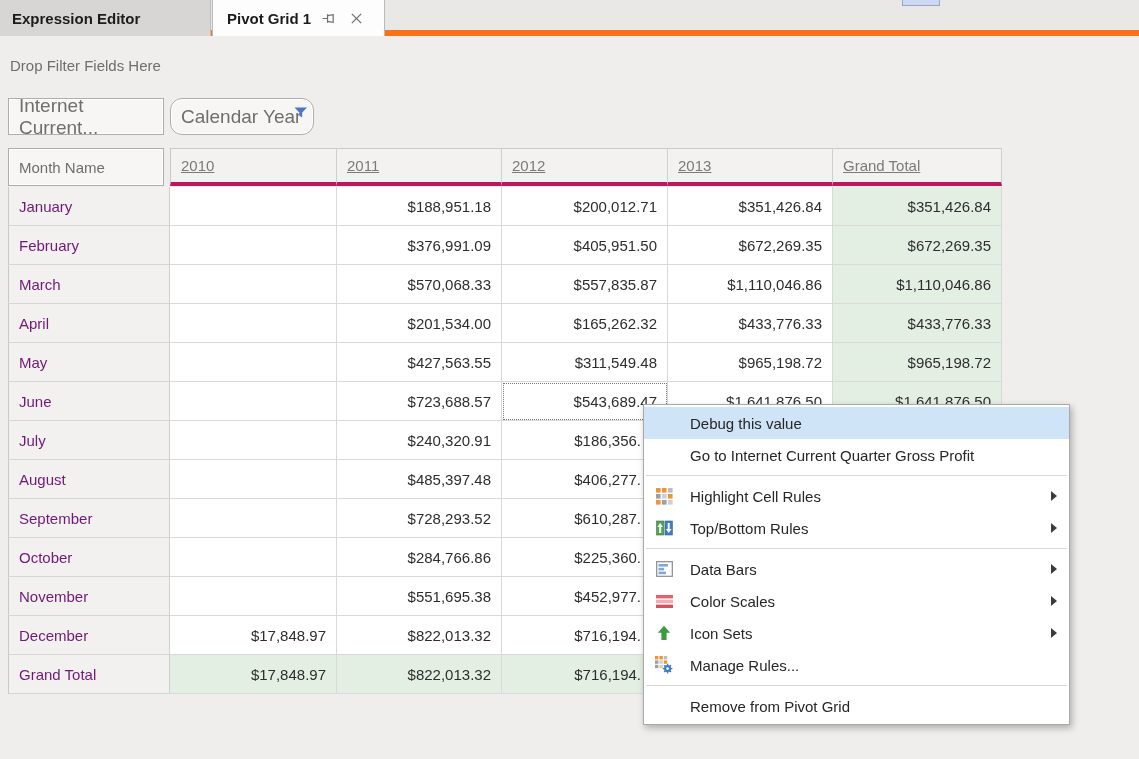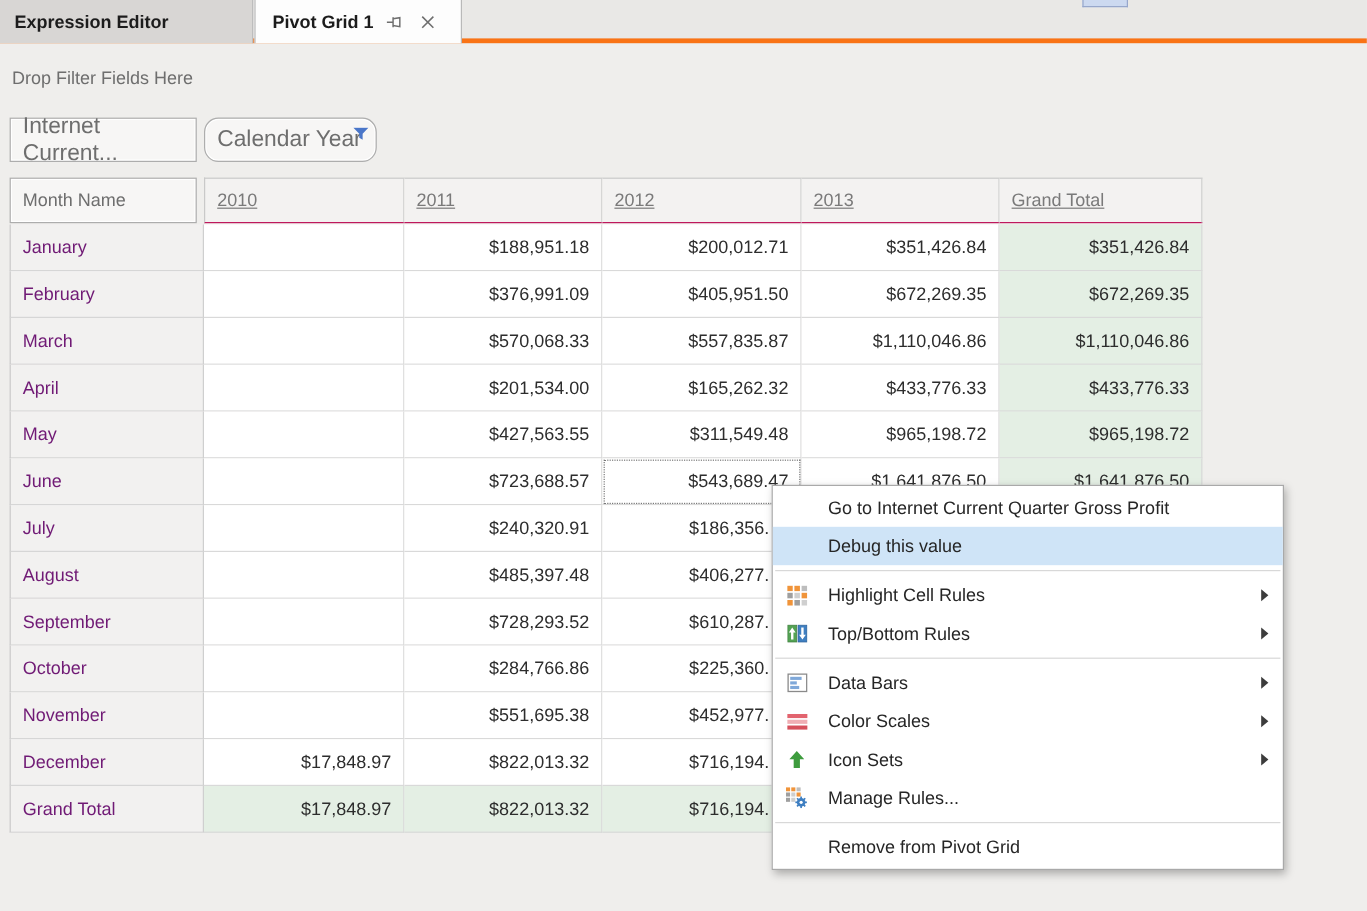--- a/index.html
+++ b/index.html
@@ -2,21 +2,21 @@
 <html style="--shell-bg: #efeeec; --tab-active-bg: #fdfdfd; --header-bg: #f3f2f1; --total-cell-bg: #e4efe4; --menu-highlight: #cfe4f7; --filter-icon-blue: #4a76c9;"><head>
 <meta charset="utf-8">
 <style>
   * { margin:0; padding:0; box-sizing:border-box; }
   html,body { width:1139px; height:759px; overflow:hidden;
     font-family:"Liberation Sans","DejaVu Sans",sans-serif;
     background:var(--shell-bg,#efeeec); }
 
   
   .tabbar { position:absolute; left:0; top:0; width:1139px; height:36px;
-    background:#e9e8e6; border-bottom:4px solid #f97316; }
+    background:#e9e8e6; border-bottom:6px solid #f97316; }
   .tab { position:absolute; top:0; height:36px; display:flex; align-items:center;
     font-size:15px; font-weight:bold; color:#1c1c1c; cursor:default; }
   .tab.inactive { left:0; width:211px; background:#d8d6d4; border-right:1px solid #bdbdbd; padding-left:12px; }
   .tab.active { left:212px; width:173px; background:var(--tab-active-bg,#fdfdfd);
     border-left:1px solid #b9b9b9; border-right:1px solid #b9b9b9; padding-left:14px; }
   .tab .ticon { display:inline-flex; align-items:center; justify-content:center;
     width:22px; height:22px; margin-left:6px; color:#6f6f6f; }
   .mini-remnant { position:absolute; left:902px; top:0; width:38px; height:6px;
     background:#ccd9f0; border:1px solid #97a7cb; border-top:none; }
 
@@ -32,21 +32,21 @@
   
   .pivot { position:absolute; left:8px; top:148px; display:grid;
     grid-template-columns:162px 167px 165px 166px 165px 169px;
     grid-auto-rows:39px; font-size:15px; }
   .pivot .hrow { height:38px;text-decoration:underline; }
   .corner { background:var(--shell-bg,#efeeec); position:relative; }
   .corner-btn { position:absolute; left:0; top:0; width:156px; height:38px;
     background:#f7f6f5; border:1px solid #adadad; box-shadow:inset 0 0 0 1px #fff;
     color:#6e6e6e; font-size:15px; display:flex; align-items:center; padding-left:10px; }
   .hcell { background:var(--header-bg,#f3f2f1); color:#7a7a7a;
-    border-top:1px solid #c9c9c9; border-right:1px solid #cfcfcf; border-bottom:1px solid #be185d;
+    border-top:1px solid #c9c9c9; border-right:1px solid #cfcfcf; border-bottom:4px solid #be185d;
     display:flex; align-items:center; padding-left:10px; height:38px; }
   .hcell.first { border-left:1px solid #c9c9c9; }
   .rlabel { background:#f2f1f0; color:#701a75;
     border-left:1px solid #c9c9c9; border-right:1px solid #cfcfcf; border-bottom:1px solid #d6d6d6;
     display:flex; align-items:center; padding-left:10px; }
   .dcell { background:#ffffff; color:#2d2d2d;
     border-right:1px solid #d9d9d9; border-bottom:1px solid #d9d9d9;
     display:flex; align-items:center; justify-content:flex-end; padding-right:10px;
     white-space:nowrap; overflow:hidden; }
   .dcell.total { background:var(--total-cell-bg,#e4efe4); }
@@ -187,25 +187,25 @@
     <div class="dcell total"></div>
     <div class="rlabel">Grand Total</div>
     <div class="dcell total">$17,848.97</div>
     <div class="dcell total">$822,013.32</div>
     <div class="dcell total clipped">$716,194.</div>
     <div class="dcell total"></div>
     <div class="dcell total"></div>
   </div>
 
 <div class="ctx-menu" id="ctx-menu">
-    <div class="ctx-item">
-      <div class="ctx-label">Go to Internet Current Quarter Gross Profit</div>
-    </div>
     <div class="ctx-item highlighted">
       <div class="ctx-label">Debug this value</div>
+    </div>
+    <div class="ctx-item">
+      <div class="ctx-label">Go to Internet Current Quarter Gross Profit</div>
     </div>
     <div class="ctx-sep"></div>
     <div class="ctx-item">
       <div class="ctx-icon">
         <svg width="17" height="17" viewBox="0 0 17 17">
           <rect x="0" y="0" width="4.6" height="4.6" fill="#f0943a"></rect>
           <rect x="6" y="0" width="4.6" height="4.6" fill="#f0943a"></rect>
           <rect x="12" y="0" width="4.6" height="4.6" fill="#bdbdbd"></rect>
           <rect x="0" y="6" width="4.6" height="4.6" fill="#9f9f9f"></rect>
           <rect x="6" y="6" width="4.6" height="4.6" fill="#cfcfcf"></rect>

